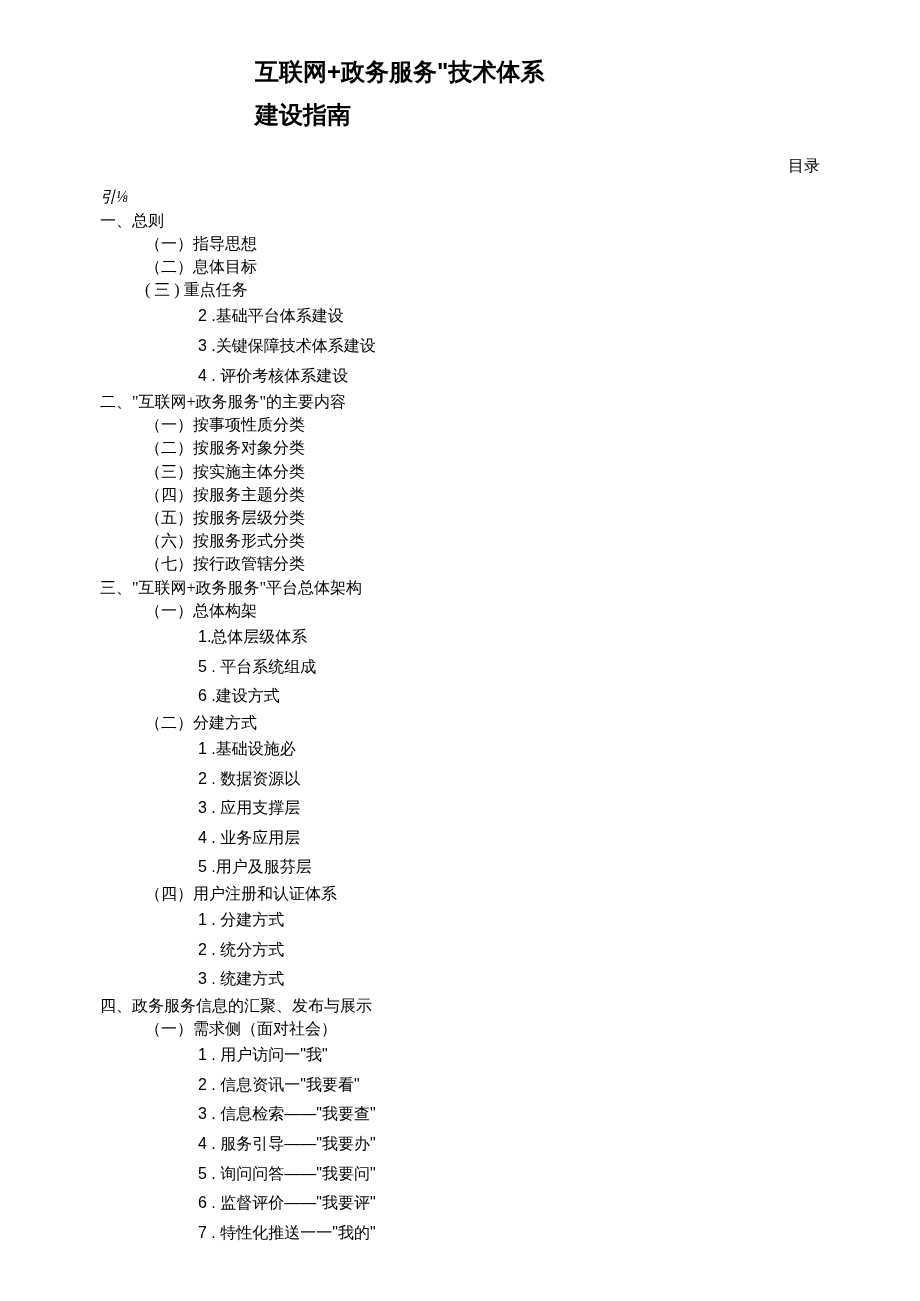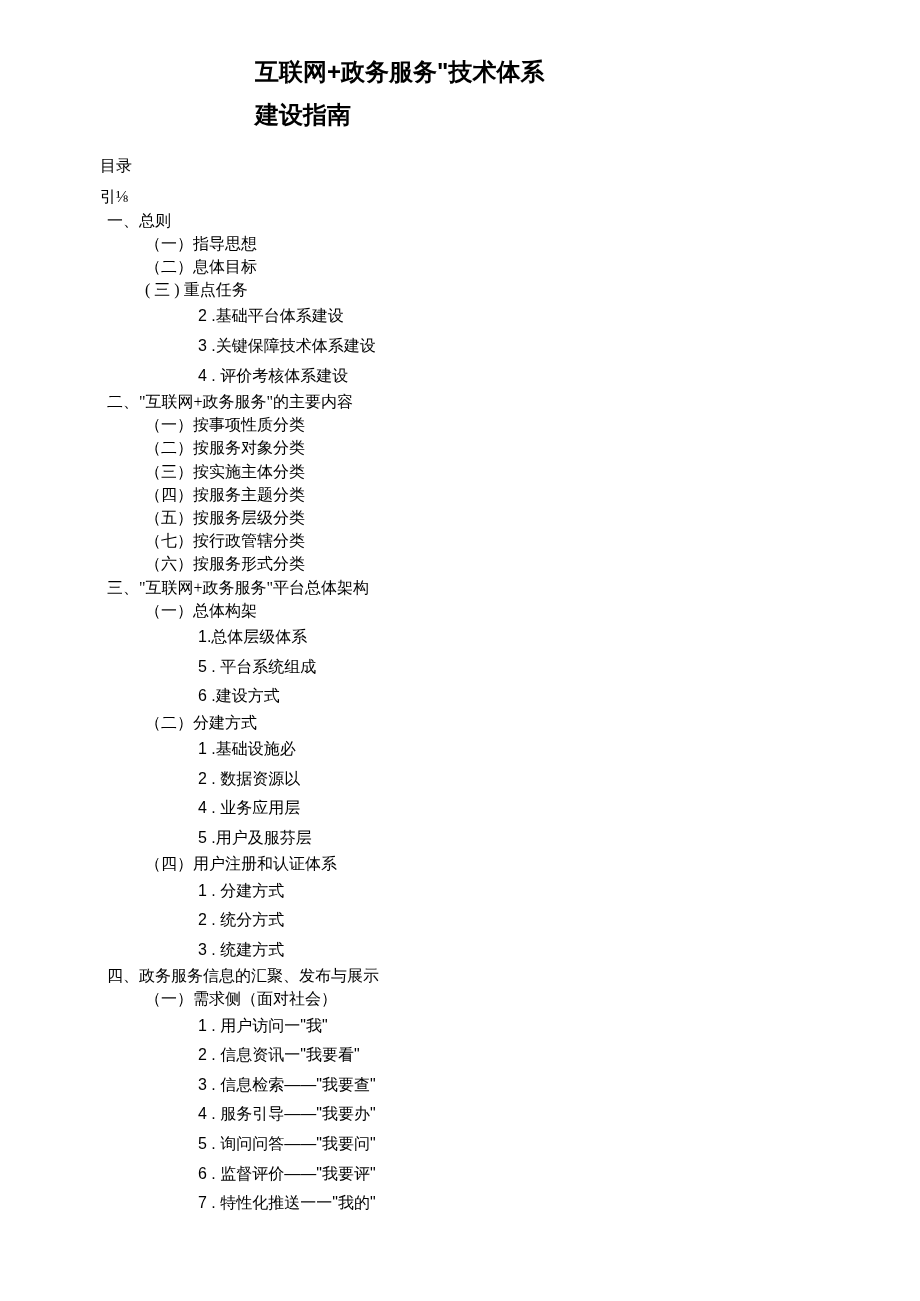--- a/index.html
+++ b/index.html
@@ -16,30 +16,30 @@
       margin-left: 155px;
       margin-bottom: 20px;
     }
     .title-line {
       font-size: 24px;
       font-weight: bold;
       font-family: "SimHei", "黑体", sans-serif;
       line-height: 1.8;
     }
     .toc-label {
-      text-align: left;
+      text-align: right;
       font-size: 16px;
       margin: 10px 0 8px 0;
     }
     .toc {
       font-size: 16px;
       line-height: 1.45;
     }
-    .lvl0 { margin-left: 0; }
-    .lvl1 { margin-left: 7px; }
+    .lvl0 { margin-left: 0; font-style: italic; }
+    .lvl1 { margin-left: 0; }
     .lvl2 { margin-left: 45px; }
     .lvl3 {
       margin-left: 98px;
       line-height: 1.85;
       font-family: "Microsoft YaHei", "微软雅黑", sans-serif;
     }
     .lvl3 .num {
       font-family: Arial, sans-serif;
       display: inline-block;
     }
@@ -62,30 +62,31 @@
     <div class="lvl2"><span>( 三 ) 重点任务</span></div>
     <div class="lvl3"><span class="num">2</span><span> .基础平台体系建设</span></div>
     <div class="lvl3"><span class="num">3</span><span> .关键保障技术体系建设</span></div>
     <div class="lvl3"><span class="num">4</span><span> . 评价考核体系建设</span></div>
     <div class="lvl1"><span>二、"互联网+政务服务"的主要内容</span></div>
     <div class="lvl2"><span>（一）按事项性质分类</span></div>
     <div class="lvl2"><span>（二）按服务对象分类</span></div>
     <div class="lvl2"><span>（三）按实施主体分类</span></div>
     <div class="lvl2"><span>（四）按服务主题分类</span></div>
     <div class="lvl2"><span>（五）按服务层级分类</span></div>
+    <div class="lvl2"><span>（六）按服务形式分类</span></div>
     <div class="lvl2"><span>（七）按行政管辖分类</span></div>
-    <div class="lvl2"><span>（六）按服务形式分类</span></div>
     <div class="lvl1"><span>三、"互联网+政务服务"平台总体架构</span></div>
     <div class="lvl2"><span>（一）总体构架</span></div>
     <div class="lvl3"><span class="num">1.</span><span>总体层级体系</span></div>
     <div class="lvl3"><span class="num">5</span><span> . 平台系统组成</span></div>
     <div class="lvl3"><span class="num">6</span><span> .建设方式</span></div>
     <div class="lvl2"><span>（二）分建方式</span></div>
     <div class="lvl3"><span class="num">1</span><span> .基础设施必</span></div>
     <div class="lvl3"><span class="num">2</span><span> . 数据资源以</span></div>
+    <div class="lvl3"><span class="num">3</span><span> . 应用支撑层</span></div>
     <div class="lvl3"><span class="num">4</span><span> . 业务应用层</span></div>
     <div class="lvl3"><span class="num">5</span><span> .用户及服芬层</span></div>
     <div class="lvl2"><span>（四）用户注册和认证体系</span></div>
     <div class="lvl3"><span class="num">1</span><span> . 分建方式</span></div>
     <div class="lvl3"><span class="num">2</span><span> . 统分方式</span></div>
     <div class="lvl3"><span class="num">3</span><span> . 统建方式</span></div>
     <div class="lvl1"><span>四、政务服务信息的汇聚、发布与展示</span></div>
     <div class="lvl2"><span>（一）需求侧（面对社会）</span></div>
     <div class="lvl3"><span class="num">1</span><span> . 用户访问一"我"</span></div>
     <div class="lvl3"><span class="num">2</span><span> . 信息资讯一"我要看"</span></div>

